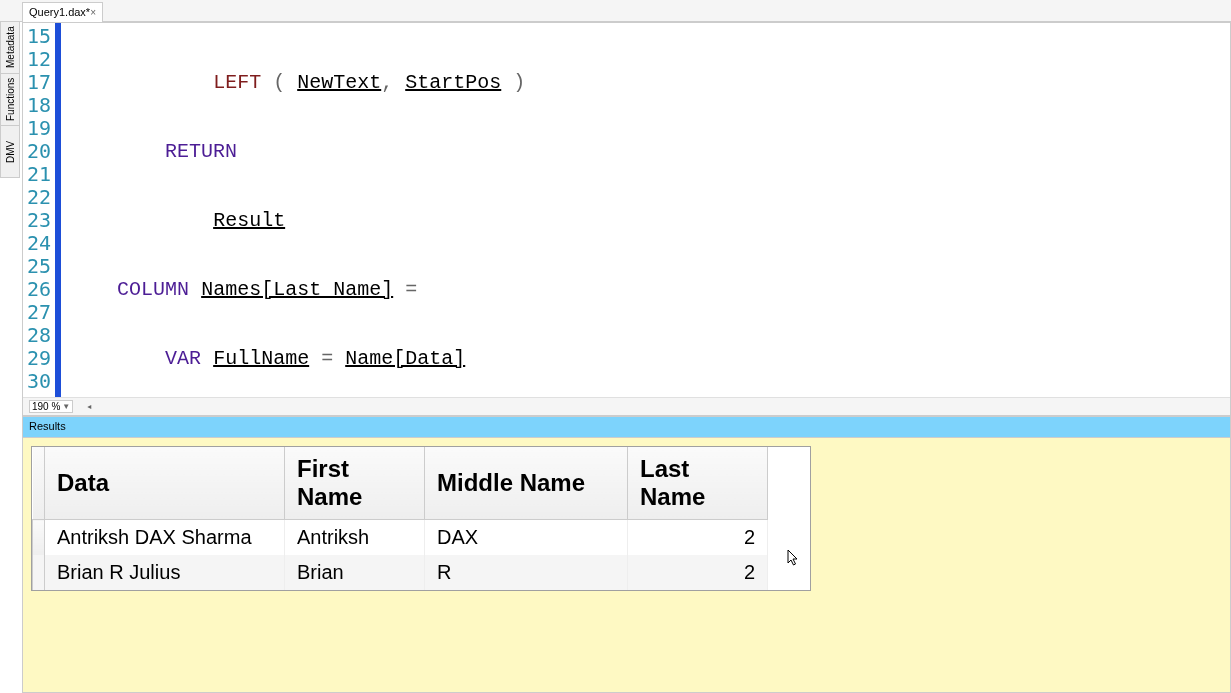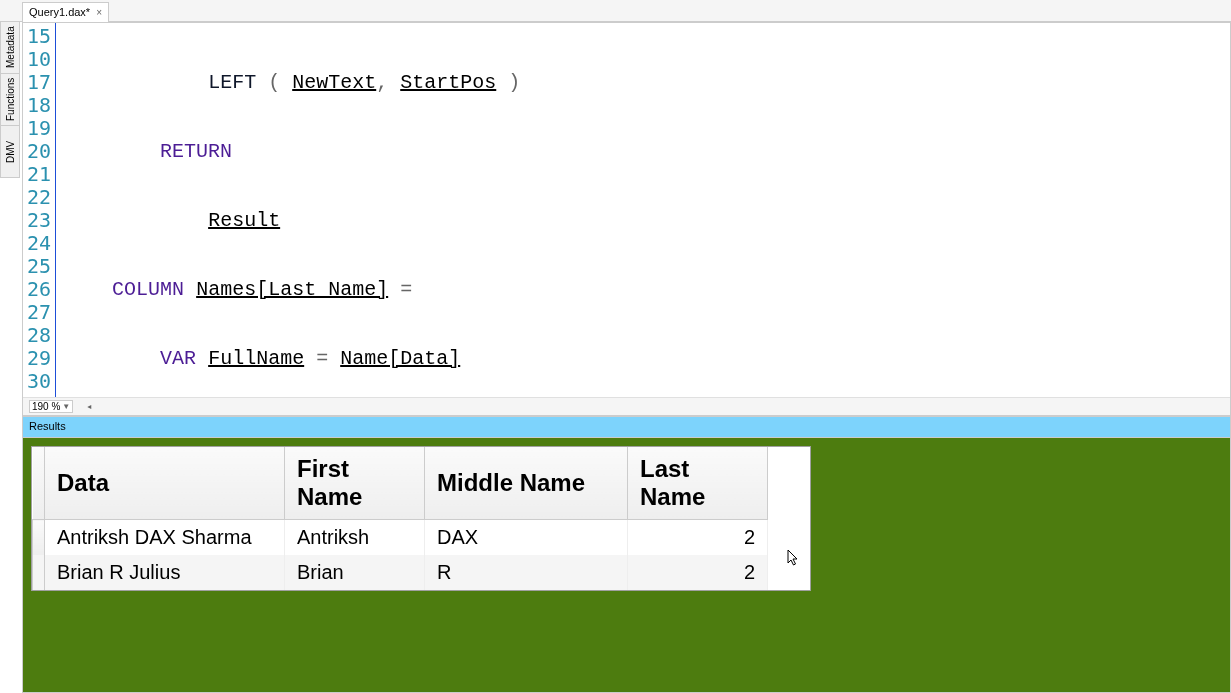--- a/index.html
+++ b/index.html
@@ -1,41 +1,41 @@
 <!DOCTYPE html>
 <html><head>
   <meta charset="utf-8">
   <style>
     * { margin: 0; padding: 0; box-sizing: border-box; }
     body { font-family: "Segoe UI", Tahoma, sans-serif; font-size: 12px; background: #fff; overflow: hidden; height: 693px; width: 1231px; position: relative; }
 
     .tab-bar { display: flex; align-items: center; background: #f5f5f5; border-bottom: 1px solid #ccc; height: 22px; padding-left: 22px; }
-    .tab { display: flex; align-items: center; background: #fff; border: 1px solid #ccc; border-bottom: none; padding: 2px 6px; font-size: 11px; height: 20px; margin-top: 2px; gap: 6px; }
+    .tab { display: flex; align-items: center; background: #fff; border: 1px solid #ccc; border-bottom: none; padding: 2px 6px; font-size: 11px; height: 20px; margin-top: 2px; gap: 0; }
     .tab-close { font-size: 10px; color: #666; cursor: pointer; }
 
     .side-tabs { position: absolute; left: 0; top: 22px; width: 20px; display: flex; flex-direction: column; }
     .side-tab { writing-mode: vertical-rl; transform: rotate(180deg); font-size: 10px; padding: 6px 2px; border: 1px solid #ccc; background: #f0f0f0; border-bottom: none; text-align: center; cursor: pointer; height: 52px; display: flex; align-items: center; justify-content: center; }
 
     .code-pane { position: absolute; left: 22px; top: 22px; right: 0; height: 394px; background: #fff; border: 1px solid #ccc; border-left: 1px solid #ccc; overflow: hidden; }
     .code-inner { display: flex; height: 376px; overflow: hidden; }
-    .gutter { background: #fff; border-right: 1px solid #1d4ed8; text-align: right; color: #2b91af; font-family: Consolas, monospace; font-size: 20px; line-height: 23px; padding: 2px 4px 0 4px; user-select: none; }
+    .gutter { background: #fff; border-right: 6px solid #1d4ed8; text-align: right; color: #2b91af; font-family: Consolas, monospace; font-size: 20px; line-height: 23px; padding: 2px 4px 0 4px; user-select: none; }
     .gutter div { height: 23px; }
     .code { font-family: Consolas, "Courier New", monospace; font-size: 20px; line-height: 23px; padding: 2px 0 0 8px; white-space: pre; }
     .code div { height: 23px; }
     .kw { color: #4c1d95; }
-    .fn { color: #0f172a; }
+    .fn { color: #7f1d1d; }
     .op { color: #666; }
     .txt { color: #000; text-decoration: underline; }
 
     .zoom-bar { position: absolute; bottom: 0; left: 0; right: 0; height: 18px; background: #f5f5f5; border-top: 1px solid #e0e0e0; display: flex; align-items: center; font-size: 10px; padding-left: 6px; gap: 10px; }
     .zoom-dd { border: 1px solid #ccc; padding: 0 2px; font-size: 10px; background: #fff; display: flex; align-items: center; gap: 2px; }
     .tri { font-size: 8px; color: #666; }
 
     .results-header { position: absolute; left: 22px; top: 416px; right: 0; height: 22px; background: #7dd3fc; border: 1px solid #ccc; padding: 3px 6px; font-size: 11px; }
-    .results-pane { position: absolute; left: 22px; top: 438px; right: 0; bottom: 0; border: 1px solid #ccc; border-top: none; background: #4d7c0f; padding: 8px 0 0 8px; }
+    .results-pane { position: absolute; left: 22px; top: 438px; right: 0; bottom: 0; border: 1px solid #ccc; border-top: none; background: #fef9c3; padding: 8px 0 0 8px; }
     .grid { border: 1px solid #a0a0a0; background: #fff; display: inline-block; min-width: 780px; }
     .grid table { border-collapse: collapse; font-size: 24px; }
     .grid th { text-align: left; font-weight: 600; padding: 8px 12px; background: linear-gradient(#fafafa, #eee); border: 1px solid #ccc; border-top: none; }
     .grid th:first-child { border-left: none; width: 12px; padding: 0; background: linear-gradient(#fafafa, #eee); }
     .grid td { padding: 6px 12px; border-right: 1px solid #eee; }
     .grid tr:nth-child(even) td { background: #f5f5f5; }
     .grid td:first-child { width: 12px; padding: 0; background: linear-gradient(#fafafa, #eee); border: 1px solid #ccc; border-top: none; border-bottom: none; }
     .grid td.num { text-align: right; }
 
     .mouse-cursor { position: absolute; width: 14px; height: 18px; pointer-events: none; }
@@ -54,21 +54,21 @@
 <div class="side-tabs">
   <div class="side-tab">Metadata</div>
   <div class="side-tab">Functions</div>
   <div class="side-tab">DMV</div>
 </div>
 
 <div class="code-pane">
   <div class="code-inner">
     <div class="gutter">
       <div>15</div>
-        <div>10</div>
+        <div>12</div>
         <div>17</div>
         <div>18</div>
       <div>19</div>
         <div>20</div>
         <div>21</div>
         <div>22</div>
       <div>23</div>
         <div>24</div>
         <div>25</div>
         <div>26</div>

